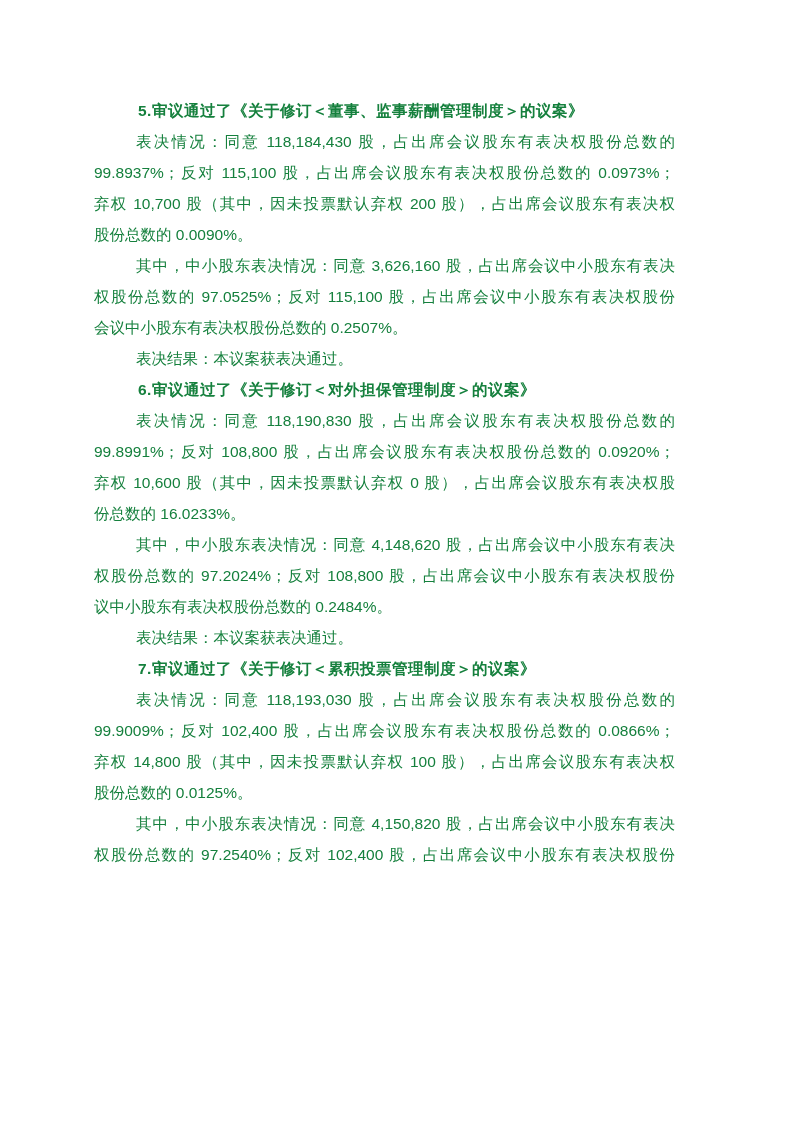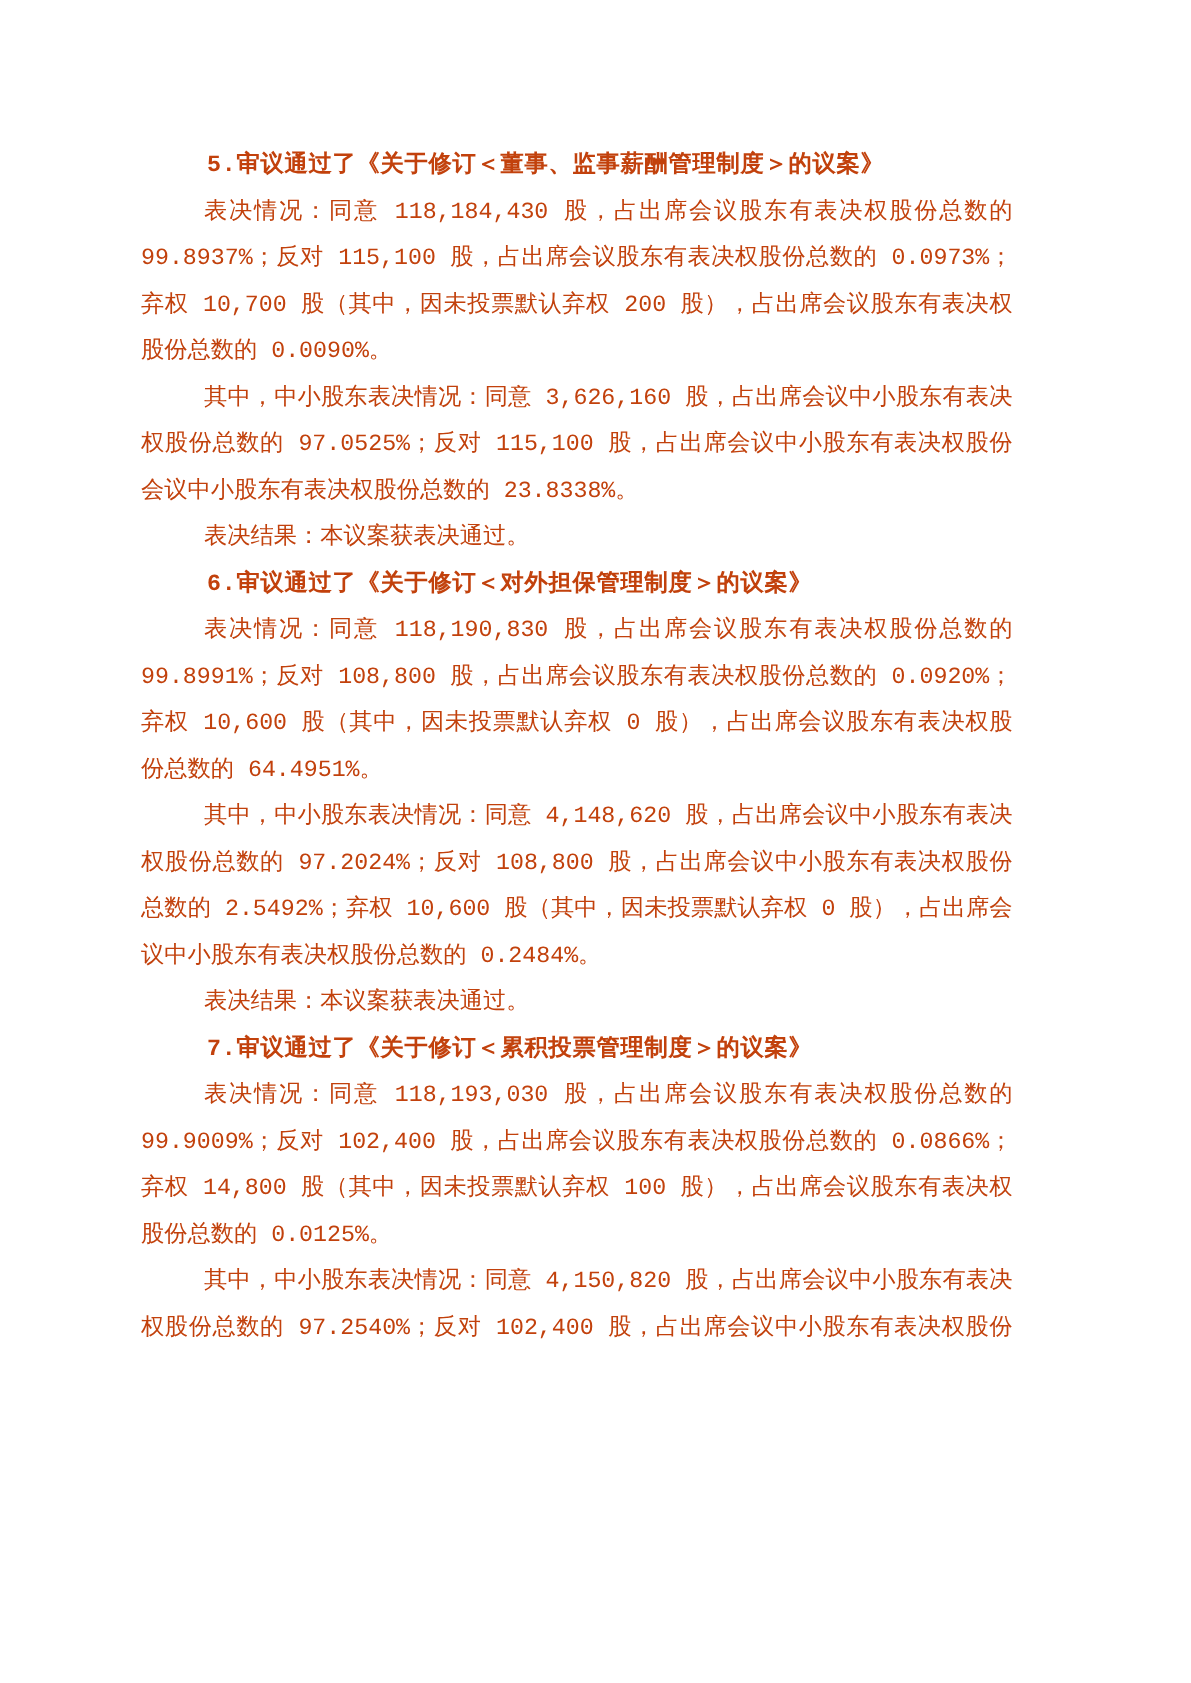--- a/index.html
+++ b/index.html
@@ -6,22 +6,22 @@
     margin: 0;
     padding: 0;
     background: #ffffff;
   }
   .page {
     position: relative;
     width: 794px;
     height: 1122px;
     margin: 0 auto;
     background: #ffffff;
-    color: #c2410c;
-    font-family: Liberation Mono, monospace;
+    color: #15803d;
+    font-family: Liberation Sans, sans-serif;
     font-size: 15.5px;
     box-sizing: border-box;
     padding: 95px 119px 0 94px;
     overflow: hidden;
   }
   .section { margin: 0; padding: 0; }
   .para { margin: 0; padding: 0; }
   .line {
     line-height: 31px;
     height: 31px;
@@ -55,39 +55,38 @@
     <div class="heading">5.审议通过了《关于修订＜董事、监事薪酬管理制度＞的议案》</div>
     <div class="para">
       <div class="line ind">表决情况：同意 118,184,430 股，占出席会议股东有表决权股份总数的</div>
       <div class="line">99.8937%；反对 115,100 股，占出席会议股东有表决权股份总数的 0.0973%；</div>
       <div class="line">弃权 10,700 股（其中，因未投票默认弃权 200 股），占出席会议股东有表决权</div>
       <div class="line end">股份总数的 0.0090%。</div>
     </div>
     <div class="para">
       <div class="line ind">其中，中小股东表决情况：同意 3,626,160 股，占出席会议中小股东有表决</div>
       <div class="line">权股份总数的 97.0525%；反对 115,100 股，占出席会议中小股东有表决权股份</div>
-      <div class="line end">会议中小股东有表决权股份总数的 23.8338%。</div>
+      <div class="line end">会议中小股东有表决权股份总数的 0.2507%。</div>
     </div>
     <div class="para">
       <div class="line ind end">表决结果：本议案获表决通过。</div>
     </div>
   </div>
 
   <div class="section">
     <div class="heading">6.审议通过了《关于修订＜对外担保管理制度＞的议案》</div>
     <div class="para">
       <div class="line ind">表决情况：同意 118,190,830 股，占出席会议股东有表决权股份总数的</div>
       <div class="line">99.8991%；反对 108,800 股，占出席会议股东有表决权股份总数的 0.0920%；</div>
       <div class="line">弃权 10,600 股（其中，因未投票默认弃权 0 股），占出席会议股东有表决权股</div>
-      <div class="line end">份总数的 64.4951%。</div>
+      <div class="line end">份总数的 16.0233%。</div>
     </div>
     <div class="para">
       <div class="line ind">其中，中小股东表决情况：同意 4,148,620 股，占出席会议中小股东有表决</div>
       <div class="line">权股份总数的 97.2024%；反对 108,800 股，占出席会议中小股东有表决权股份</div>
-      <div class="line">总数的 2.5492%；弃权 10,600 股（其中，因未投票默认弃权 0 股），占出席会</div>
       <div class="line end">议中小股东有表决权股份总数的 0.2484%。</div>
     </div>
     <div class="para">
       <div class="line ind end">表决结果：本议案获表决通过。</div>
     </div>
   </div>
 
   <div class="section">
     <div class="heading">7.审议通过了《关于修订＜累积投票管理制度＞的议案》</div>
     <div class="para">

